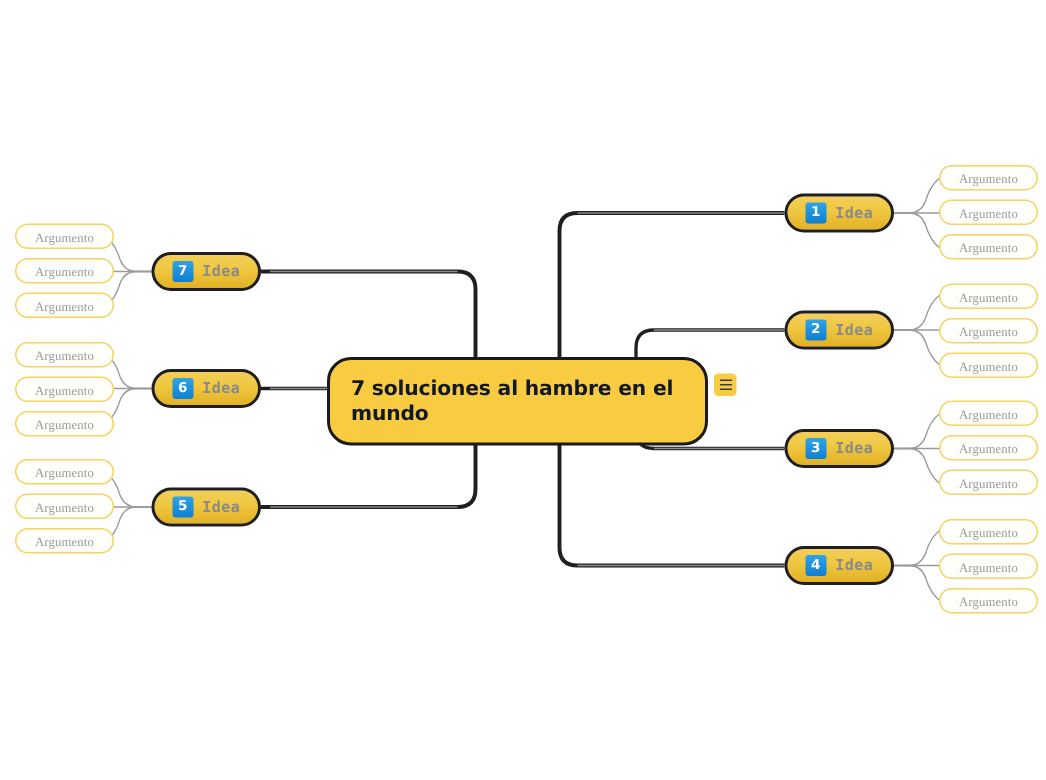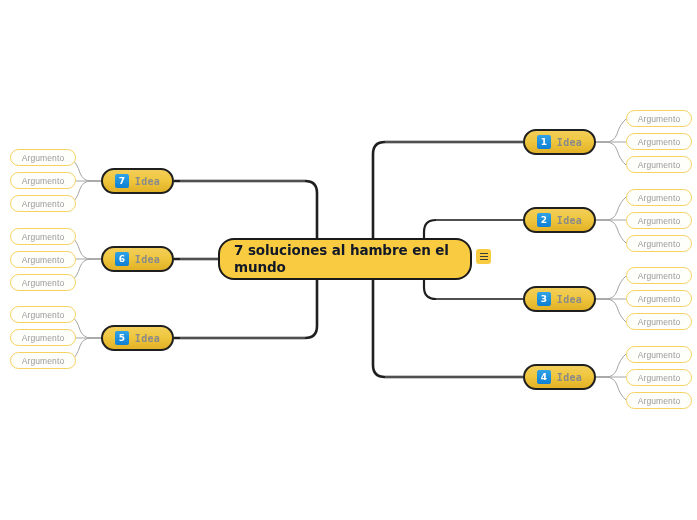--- a/index.html
+++ b/index.html
@@ -84,21 +84,21 @@
     box-sizing: border-box;
     background: #FEFEFB;
     border: 1.6px solid #F6D260;
     border-radius: 9px;
     display: flex;
     align-items: center;
     justify-content: center;
     z-index: 4;
   }
   .arg-label {
-    font-family: Liberation Sans, sans-serif;
+    font-family: Liberation Serif, serif;
     font-size: 8.5px;
     color: #9b9b9b;
     letter-spacing: 0.1px;
     white-space: nowrap;
   }
 
   
   .menu-toggle {
     position: absolute;
     box-sizing: border-box;
@@ -168,21 +168,21 @@
 
     <path fill="none" stroke="#9a9a9a" stroke-width="0.9" d="M 101,259 L 91,259 Q 83,259 80,251 Q 77,241 71,236"></path>
     <path fill="none" stroke="#9a9a9a" stroke-width="0.9" d="M 101,259 L 71,259"></path>
     <path fill="none" stroke="#9a9a9a" stroke-width="0.9" d="M 101,259 L 91,259 Q 83,259 80,267 Q 77,277 71,282"></path>
 
     <path fill="none" stroke="#9a9a9a" stroke-width="0.9" d="M 101,338 L 91,338 Q 83,338 80,330 Q 77,320 71,315"></path>
     <path fill="none" stroke="#9a9a9a" stroke-width="0.9" d="M 101,338 L 71,338"></path>
     <path fill="none" stroke="#9a9a9a" stroke-width="0.9" d="M 101,338 L 91,338 Q 83,338 80,346 Q 77,356 71,361"></path>
   </svg>
 
-  <div class="root-node" id="root-node" style="left: 218px; top: 238px; width: 254px; height: 42px;">
+  <div class="root-node" id="root-node" style="left: 218px; top: 238px; width: 254px; height: 59px;">
     <span class="root-label">7 soluciones al hambre en el mundo</span>
   </div>
 
   <div class="menu-toggle" id="menu-toggle" style="left: 476px; top: 249px;">
     <i></i>
     <i></i>
     <i></i>
   </div>
 
   <div id="nodes-layer">

